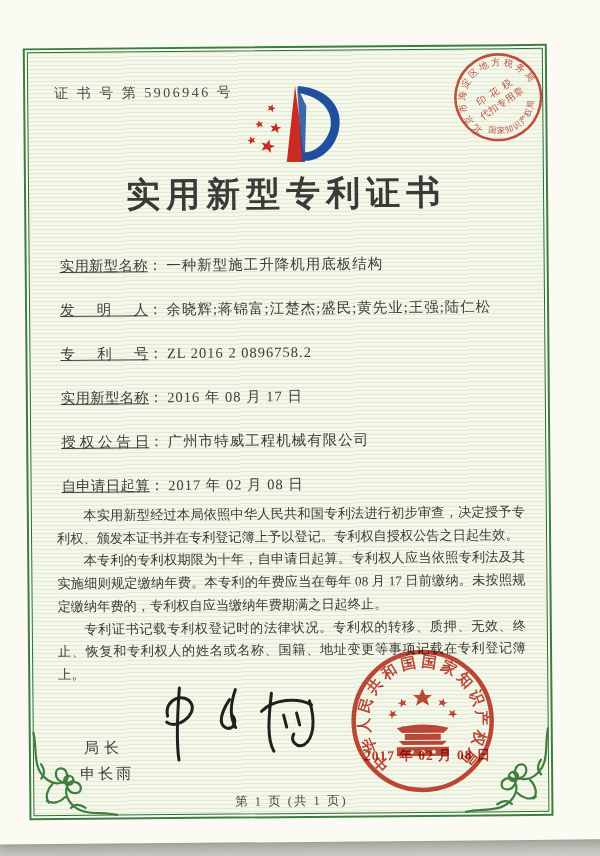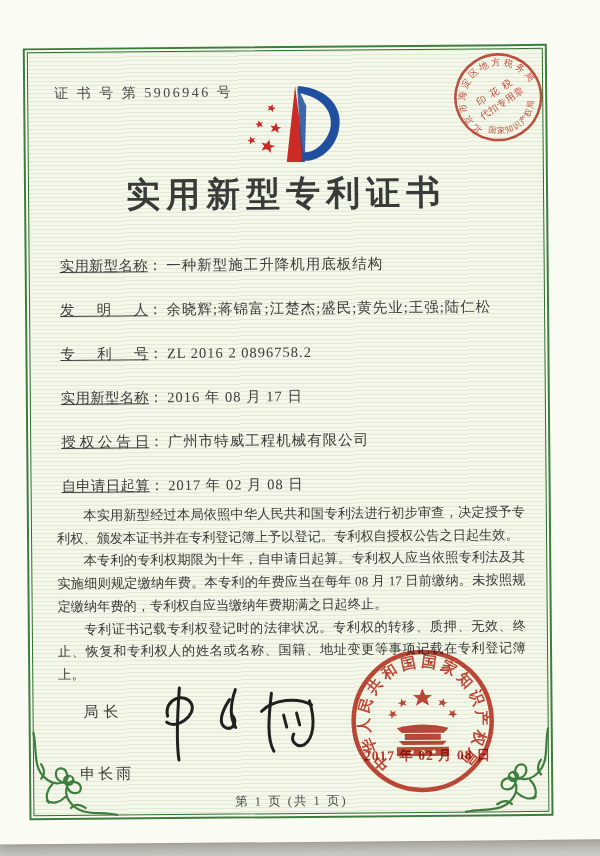--- a/index.html
+++ b/index.html
@@ -35,21 +35,21 @@
   .title{left:0;top:120px;width:100%;text-align:center;font-size:34px;font-weight:bold;
          letter-spacing:6px;color:#3a3a38;}
   .fields{left:30px;top:204px;width:470px;}
   .frow{height:44px;font-size:14.5px;color:#3d3d3b;white-space:nowrap;}
   .flabel{display:inline-block;width:88px;text-align:justify;text-align-last:justify;
           letter-spacing:0;vertical-align:top;text-decoration:underline;}
   .fcolon{display:inline-block;margin-right:4px;}
   .fvalue{letter-spacing:1px;}
   .paras{left:25px;top:452px;width:468px;color:#3a3a38;}
   .paras p{margin:0;font-size:13.2px;line-height:1.72;text-indent:2em;text-align:justify;}
-  .sig-title{left:50px;top:650px;font-size:15px;letter-spacing:5px;color:#3c3c3a;}
+  .sig-title{left:50px;top:686px;font-size:15px;letter-spacing:5px;color:#3c3c3a;}
   .sig-name{left:46px;top:712px;font-size:15px;letter-spacing:3px;color:#3c3c3a;}
   .sig-svg{left:112px;top:626px;width:185px;height:104px;}
   .seal-main{left:314px;top:596px;width:150px;height:150px;mix-blend-mode:multiply;opacity:.92;}
   .seal-date{left:330px;top:697px;font-size:13.5px;font-weight:bold;letter-spacing:1px;
              color:rgba(190,45,32,.92);mix-blend-mode:multiply;}
   .seal-tax{left:414px;top:-8px;width:112px;height:112px;transform:rotate(-33deg);
             mix-blend-mode:multiply;opacity:.88;}
   .footer{left:0;top:742px;width:100%;text-align:center;font-size:12.5px;
           letter-spacing:2px;color:#4a4a48;}
   .orn{width:92px;height:92px;}

